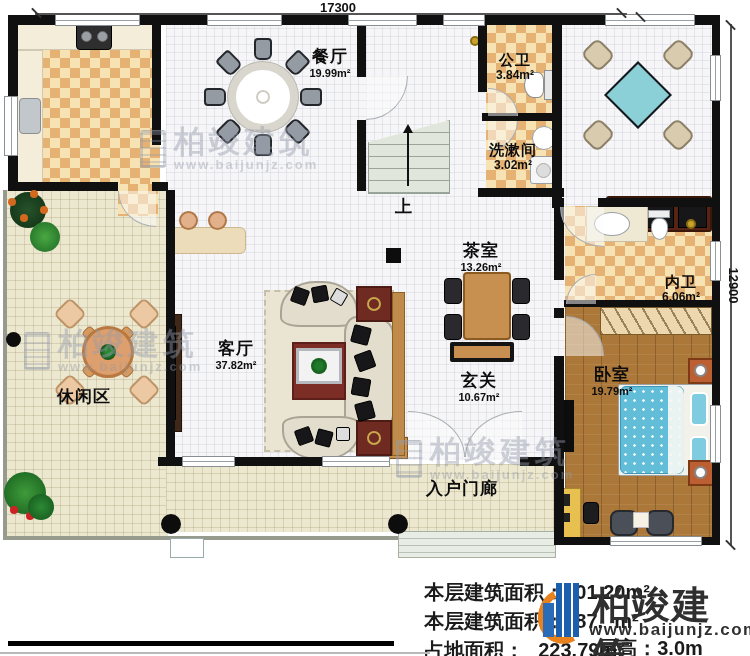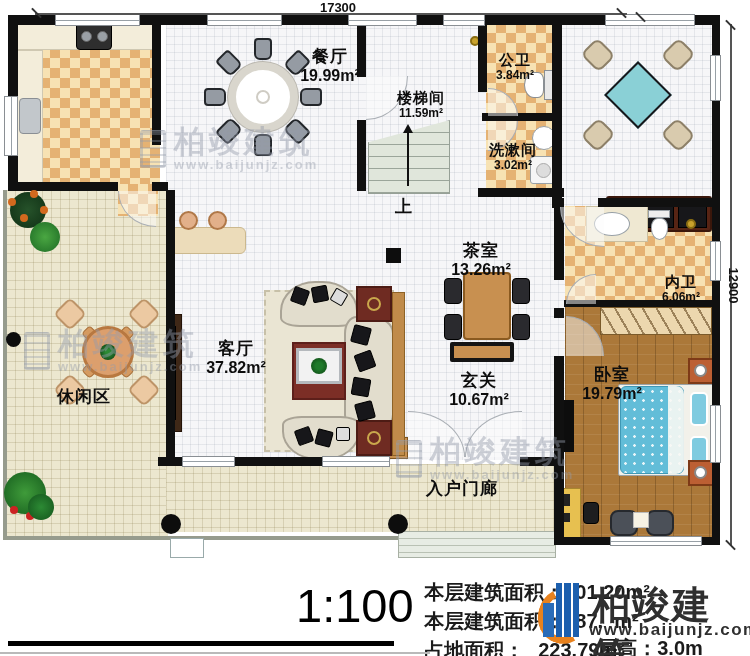--- a/index.html
+++ b/index.html
@@ -15,21 +15,21 @@
   .marble{background:#f3edda;border:1px solid #cfc8b2}
   .hatch{background-color:#ecd7ae;background-image:repeating-linear-gradient(60deg,rgba(90,60,20,.55) 0 2px,transparent 2px 12px);border:1px solid #7a5a2a}
   .wall{position:absolute;background:#101010;z-index:4}
   .rail{position:absolute;background:#969b8d;z-index:3}
   .winH{position:absolute;background:linear-gradient(#98a0a6,#98a0a6) center/100% 1px no-repeat,#fff;border:1px solid #8a8f94;z-index:5}
   .winV{position:absolute;background:linear-gradient(#98a0a6,#98a0a6) center/1px 100% no-repeat,#fff;border:1px solid #8a8f94;z-index:5}
   .arc{position:absolute;background:rgba(252,252,252,.5);z-index:5;border:0 solid #a9aeb4}
   
   .rl{position:absolute;text-align:center;color:#0d0d0d;font-weight:800;z-index:7;line-height:1.1}
   .rl .nm{display:block;font-size:17px;letter-spacing:1px}
-  .rl .ar{display:block;font-size:16px;letter-spacing:0}
+  .rl .ar{display:block;font-size:11px;letter-spacing:0}
   .rl.sm .nm{font-size:15px}
   .rl.sm .ar{font-size:12px}
   
   .wm{position:absolute;z-index:6;color:rgba(148,156,170,.45);font-weight:800;display:flex;align-items:center;gap:8px;pointer-events:none}
   .wm .ic{width:26px;height:38px;border:3px solid rgba(148,156,170,.40);border-radius:3px;background:repeating-linear-gradient(rgba(148,156,170,.35) 0 2px,transparent 2px 7px)}
   .wm .t{font-size:31px;letter-spacing:4px;line-height:1}
   .wm .u{font-size:13px;letter-spacing:2px;color:rgba(148,156,170,.42)}
   .furn{position:absolute;z-index:3}
   .pillow{position:absolute;background:#17171a;border:1px solid #000;border-radius:2px;z-index:4}
   .chairD{position:absolute;width:18px;height:22px;background:#959ba3;border:2px solid #23262a;border-radius:4px 4px 6px 6px;z-index:3}
@@ -244,24 +244,20 @@
   <div class="plant" style="left:30px;top:222px;width:30px;height:30px;background:radial-gradient(circle,#4aa742,#1d6a24)"></div>
   <div class="plant" style="left:4px;top:472px;width:42px;height:42px;background:radial-gradient(circle,#3f9b3a,#155c1d)"></div>
   <div class="plant" style="left:10px;top:506px;width:8px;height:8px;background:#cc2222"></div>
   <div class="plant" style="left:26px;top:512px;width:8px;height:8px;background:#cc2222"></div>
   <div class="plant" style="left:28px;top:494px;width:26px;height:26px;background:radial-gradient(circle,#2c8a34,#14541c)"></div>
 
   <div class="rl" style="left:288px;top:48px;width:84px">
     <span class="nm">餐厅</span>
     <span class="ar">19.99m²</span>
   </div>
-  <div class="rl sm" style="left:382px;top:90px;width:78px">
-    <span class="nm">楼梯间</span>
-    <span class="ar">11.59m²</span>
-  </div>
   <div class="rl sm" style="left:488px;top:52px;width:54px">
     <span class="nm">公卫</span>
     <span class="ar">3.84m²</span>
   </div>
   <div class="rl sm" style="left:482px;top:142px;width:62px">
     <span class="nm">洗漱间</span>
     <span class="ar">3.02m²</span>
   </div>
   <div class="rl" style="left:444px;top:242px;width:74px">
     <span class="nm">茶室</span>
@@ -315,21 +311,20 @@
   <div class="dimtxt" style="left:308px;top:0;width:60px;text-align:center">17300</div>
   <div class="dimline" style="left:35px;top:13px;width:592px;height:2px"></div>
   <div class="tick" style="left:30px;top:12px"></div>
   <div class="tick" style="left:615px;top:12px"></div>
   <div class="tick" style="left:634px;top:16px"></div>
   <div class="dimline" style="left:730px;top:24px;width:2px;height:522px"></div>
   <div class="dimtxt" style="left:688px;top:278px;width:90px;text-align:center;transform:rotate(90deg)">12900</div>
   <div class="tick" style="left:724px;top:24px"></div>
   <div class="tick" style="left:724px;top:544px"></div>
 
-  <div class="abs" style="left:296px;top:578px;font-size:47px;font-weight:400;color:#000;z-index:9">1:100</div>
   <div class="abs" style="left:8px;top:641px;width:386px;height:5px;background:#000;z-index:9"></div>
   <div class="abs" style="left:0;top:652px;width:430px;height:2px;background:#b9b9b9;z-index:9"></div>
 
   <div class="info" style="top:556px">
     <span>本层建筑面积：</span><span>201.20m²</span>
   </div>
   <div class="info" style="top:585px">
     <span>本层建筑面积：</span><span>387.  m²</span>
   </div>
   <div class="info" style="top:614px">

